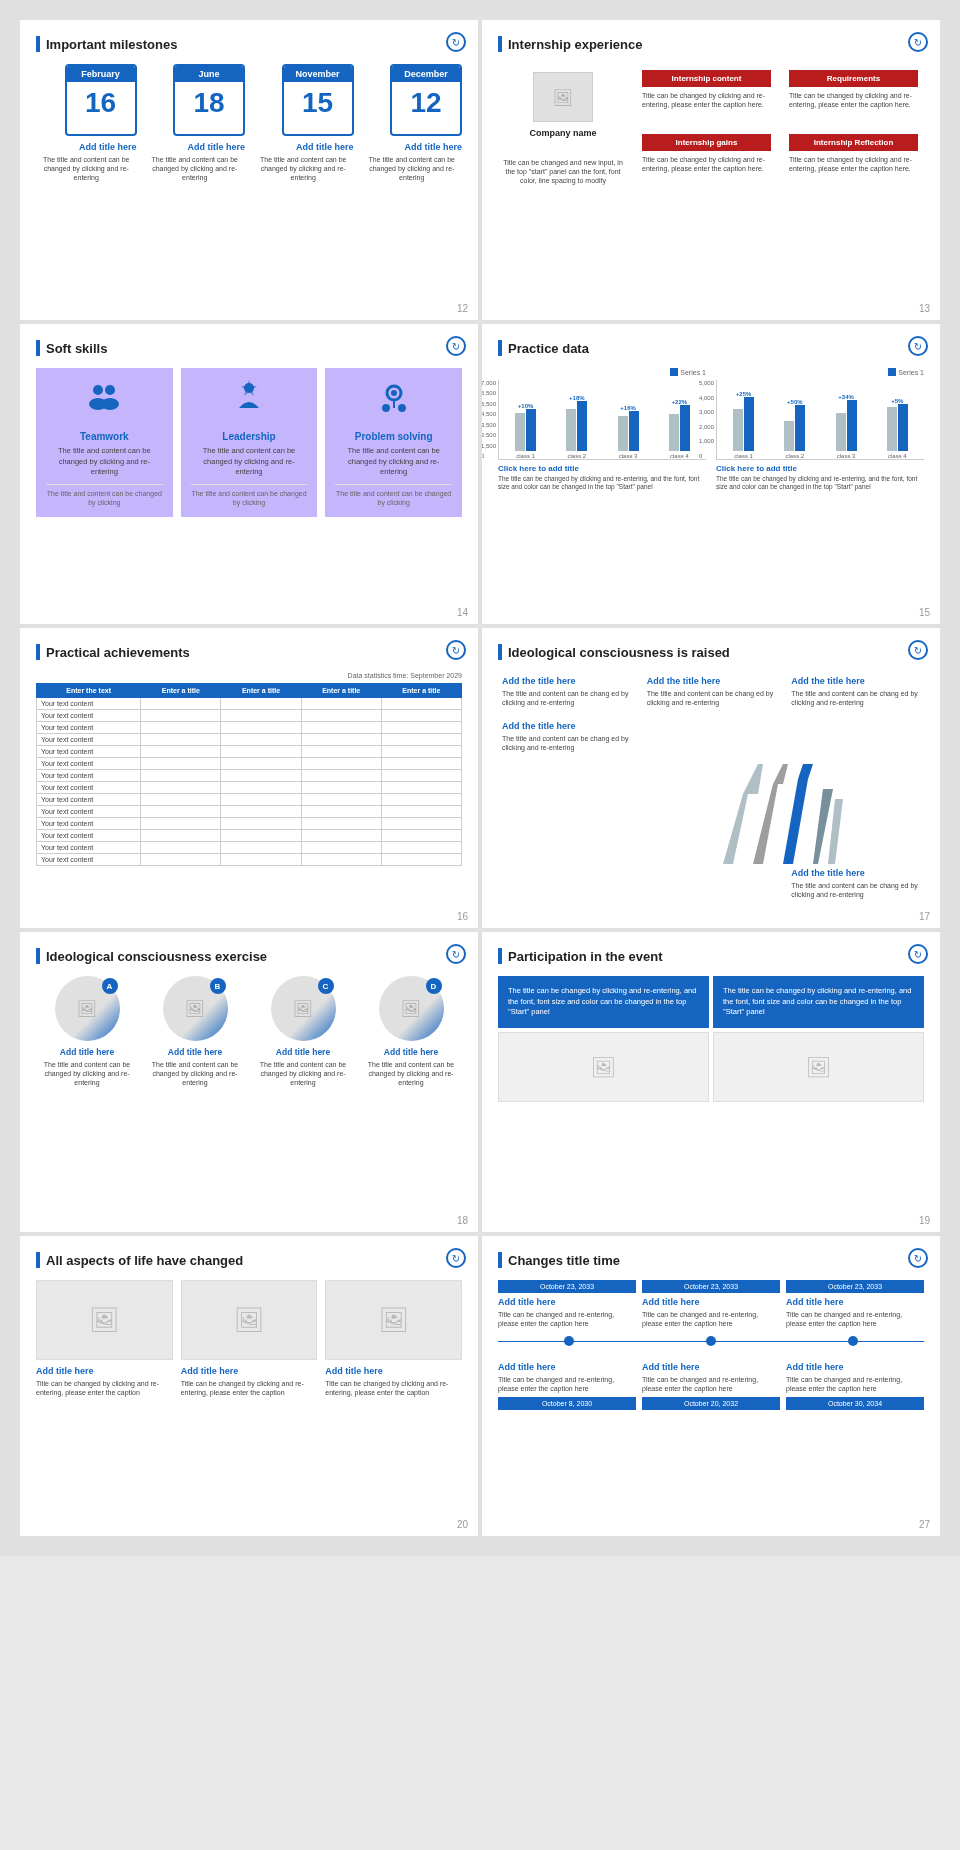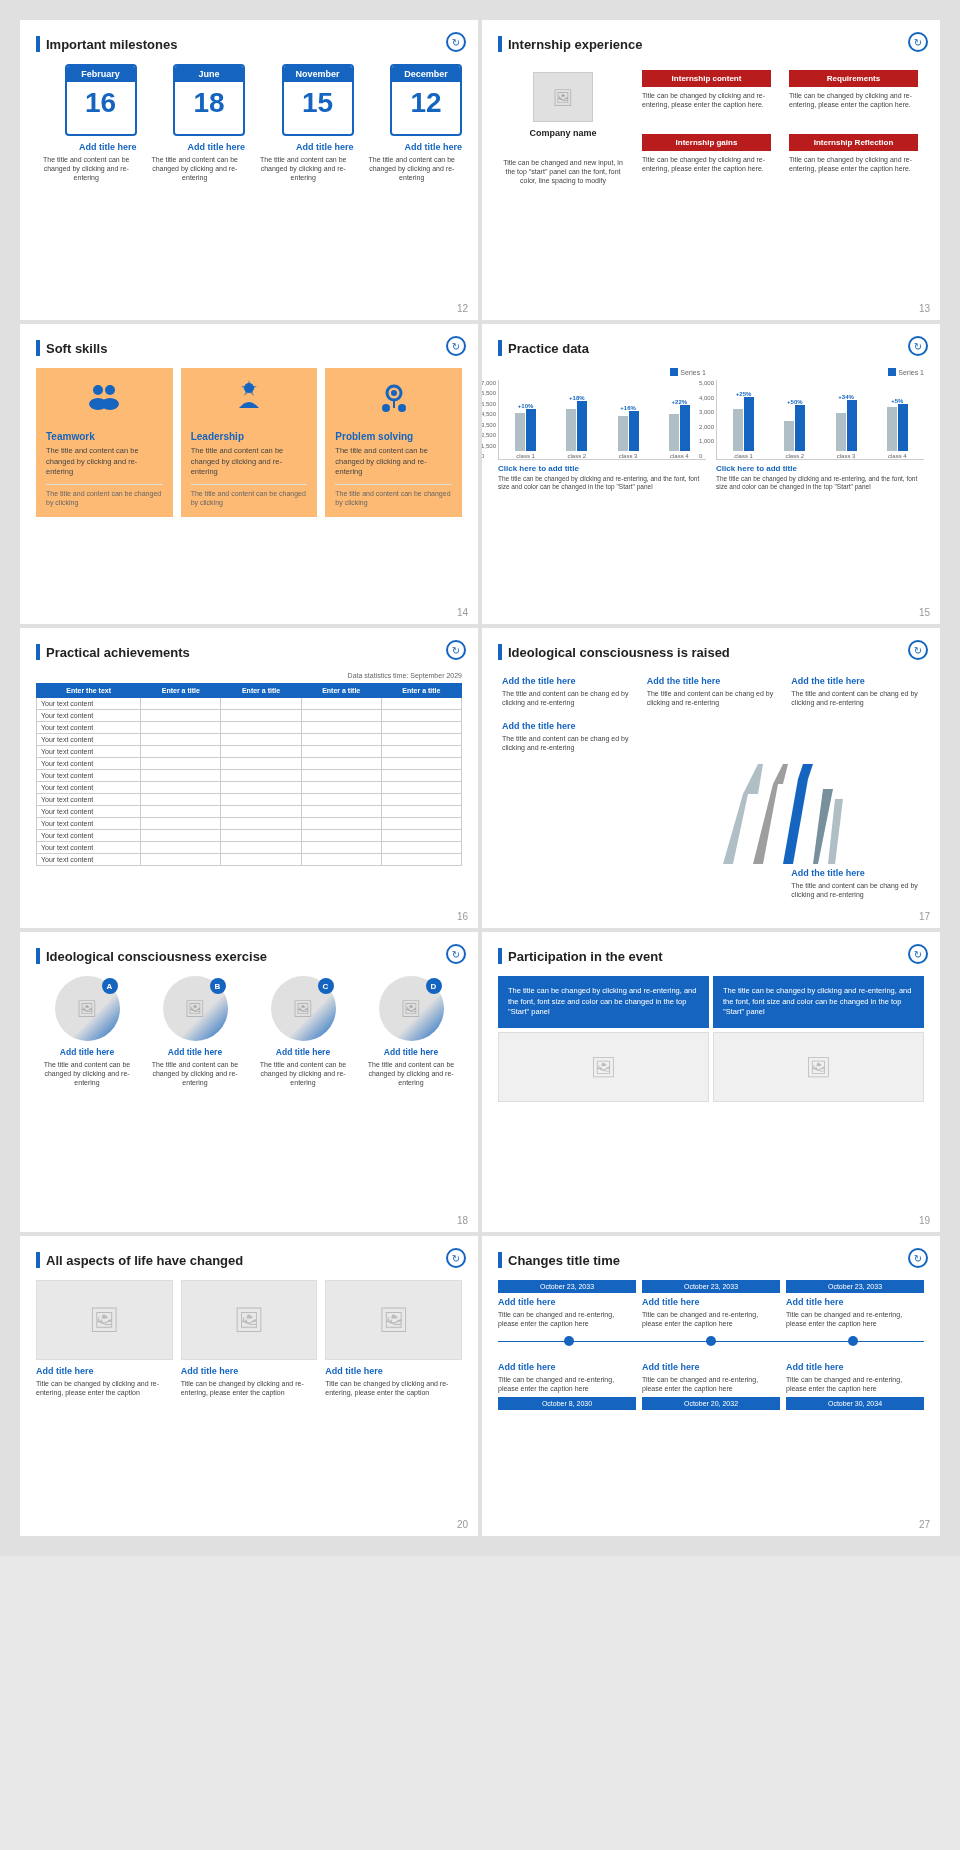--- a/index.html
+++ b/index.html
@@ -194,24 +194,25 @@
     
     
     .soft-skills-grid {
       display: grid;
       grid-template-columns: repeat(3, 1fr);
       gap: 8px;
       margin-top: 8px;
     }
     
     .skill-card {
-      background: #fdba74;
+      background: #c4b5fd;
       padding: 10px;
       display: flex;
       flex-direction: column;
+      text-align: center;
     }
     
     .skill-icon {
       font-size: 28px;
       color: #1565c0;
       margin-bottom: 6px;
       text-align: center;
     }
     
     .skill-title {

